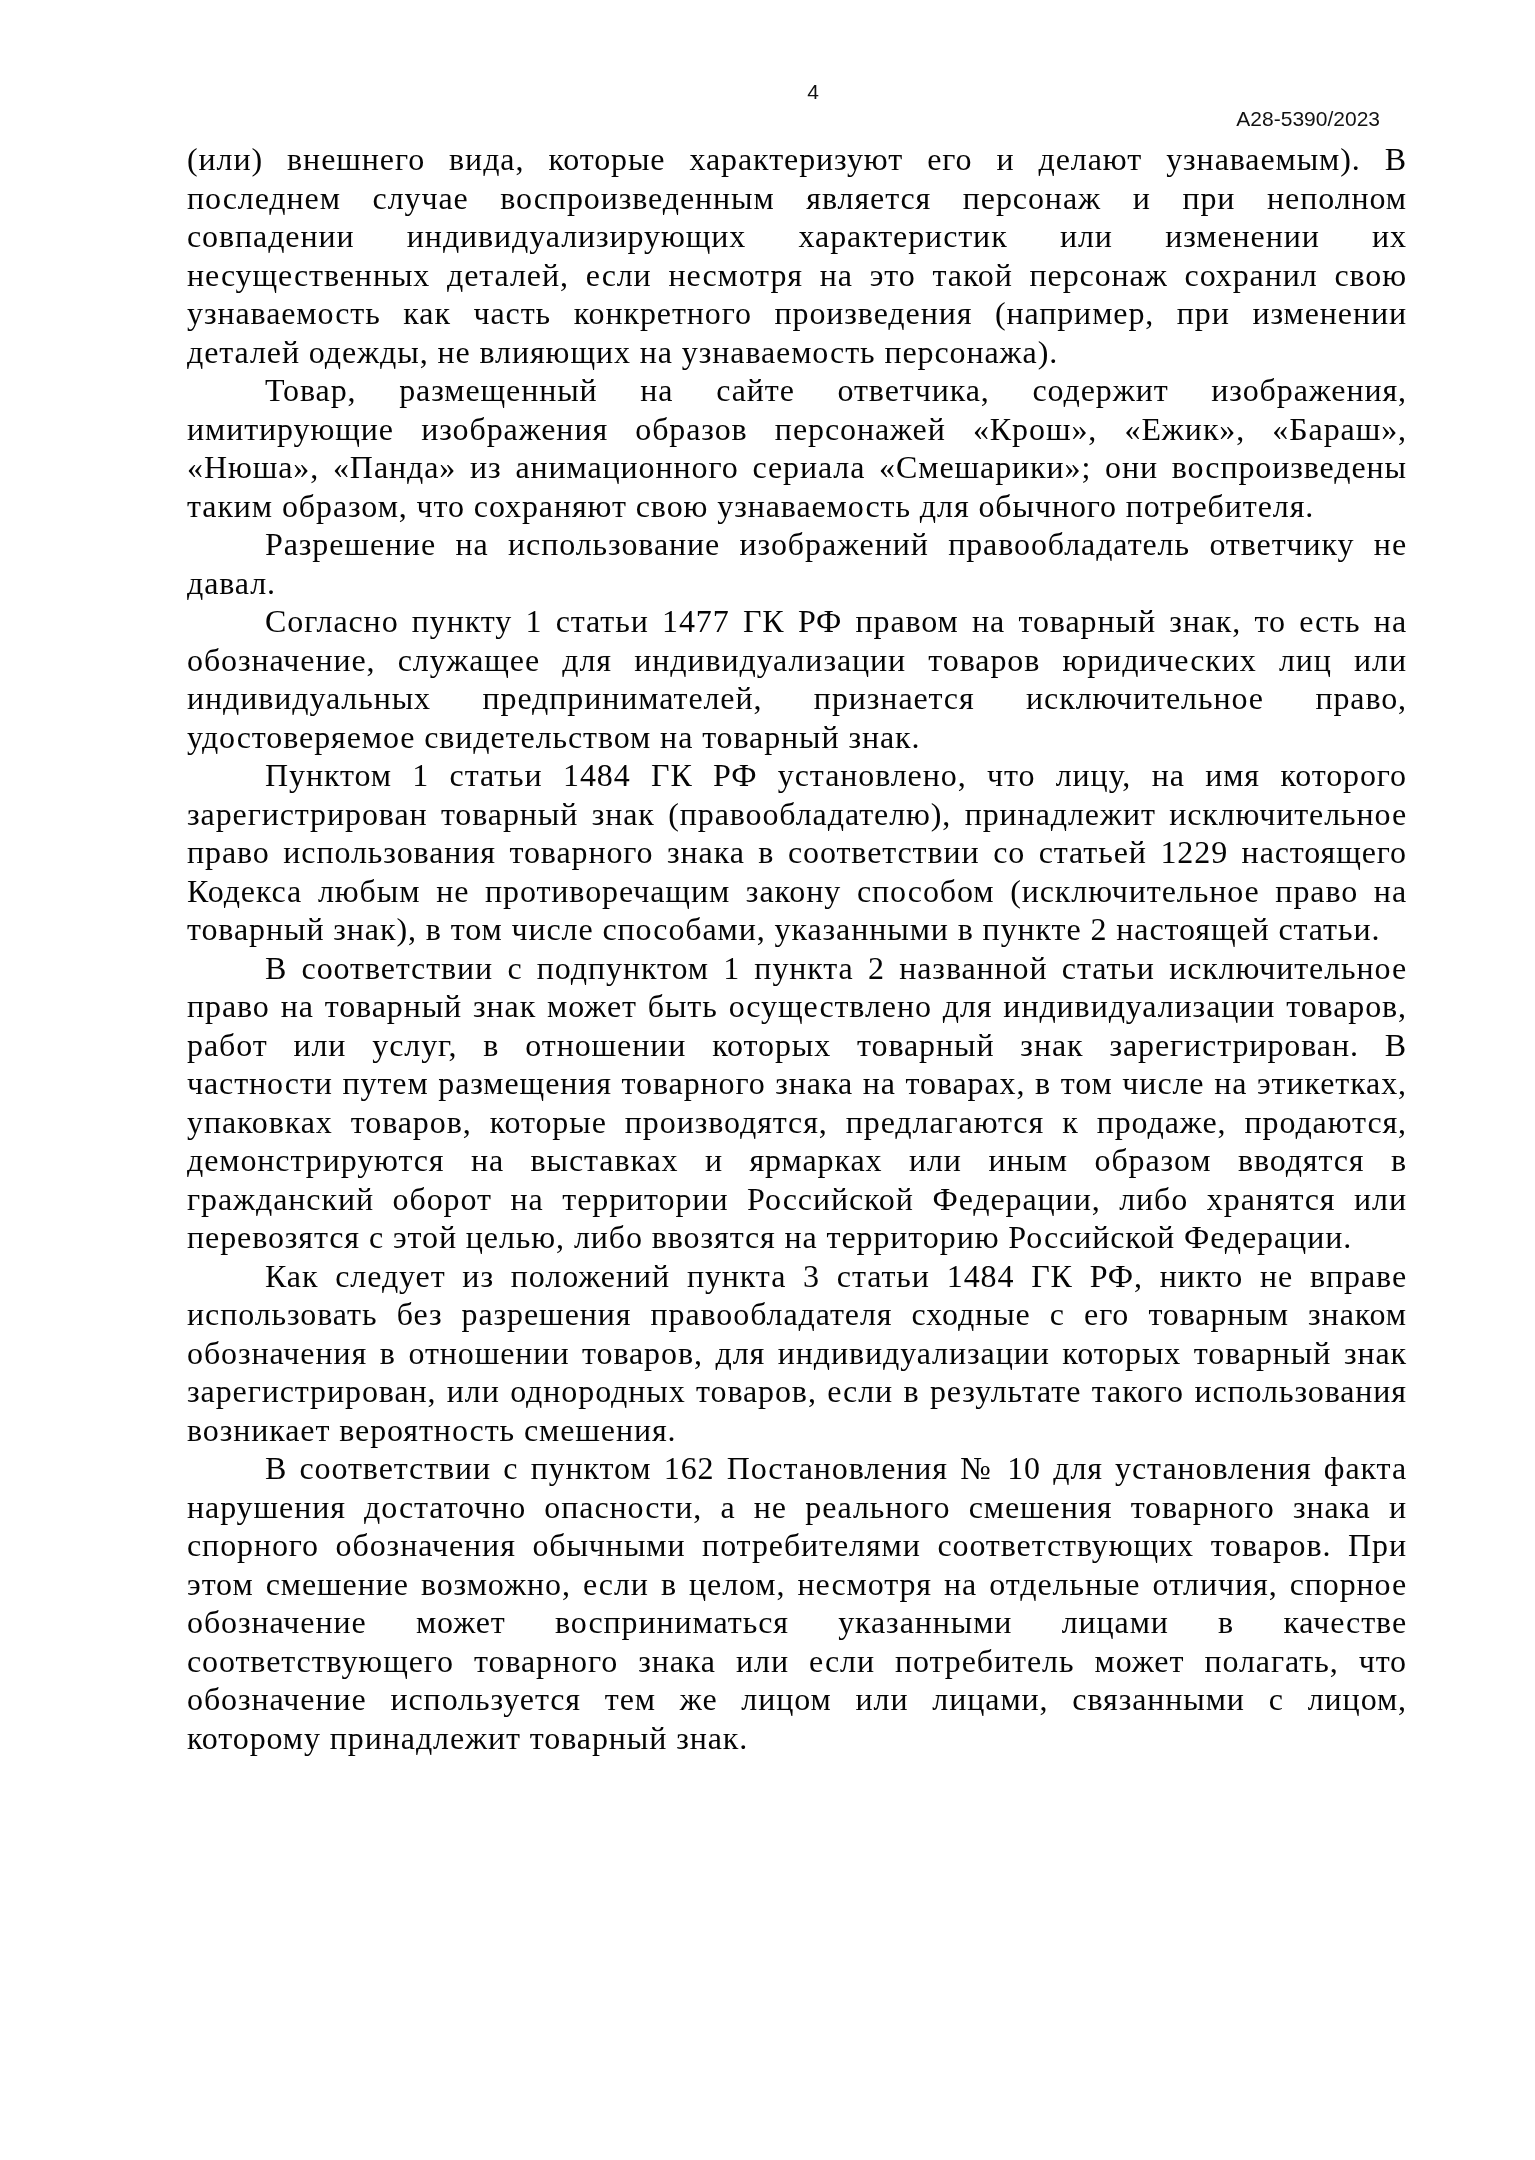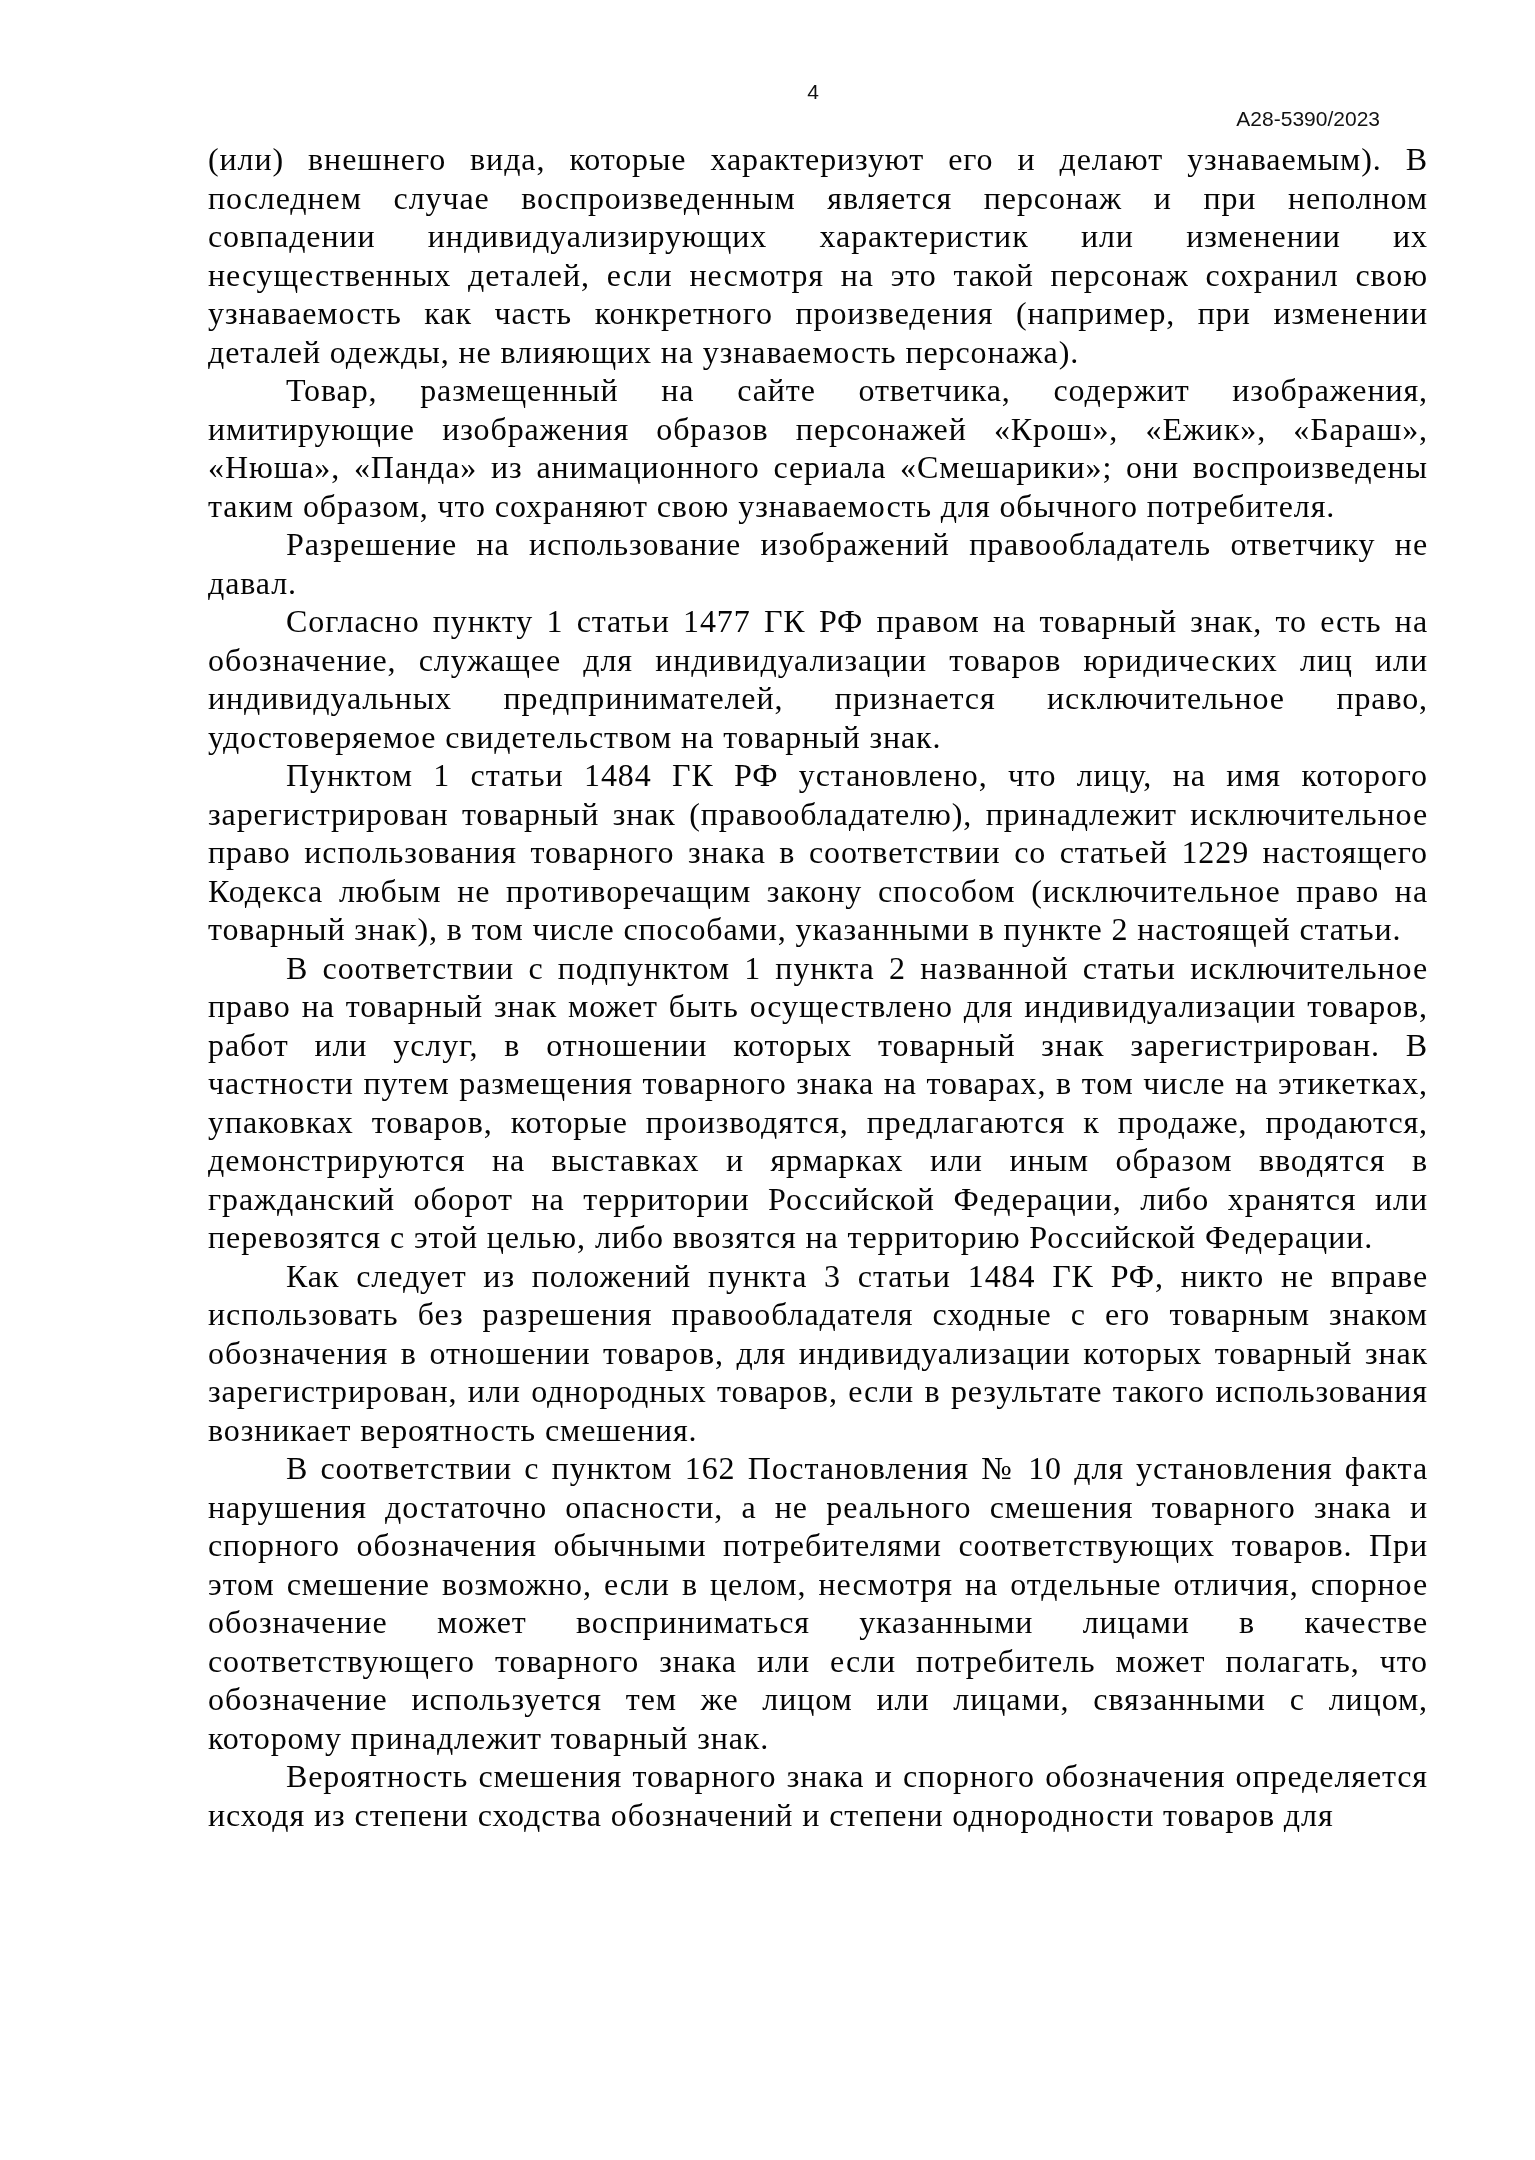--- a/index.html
+++ b/index.html
@@ -33,21 +33,21 @@
   }
   .case-num {
     position: absolute;
     right: 43px; 
     top: 0;
     white-space: nowrap;
     margin-top: 27px;
   }
   .body-text {
     position: absolute;
-    left: 208px;
+    left: 187px;
     top: 140px;
     width: 1220px;
     font-family: "Liberation Serif", serif;
     font-size: 32px;
     line-height: 38.5px;
     letter-spacing: 0.9px;
     text-align: justify;
     color: #050505;
   }
   .para {
@@ -71,16 +71,15 @@
 
   <div class="body-text">
     <p class="para no-indent">(или) внешнего вида, которые характеризуют его и делают узнаваемым). В последнем случае воспроизведенным является персонаж и при неполном совпадении индивидуализирующих характеристик или изменении их несущественных деталей, если несмотря на это такой персонаж сохранил свою узнаваемость как часть конкретного произведения (например, при изменении деталей одежды, не влияющих на узнаваемость персонажа).</p>
     <p class="para">Товар, размещенный на сайте ответчика, содержит изображения, имитирующие изображения образов персонажей «Крош», «Ежик», «Бараш», «Нюша», «Панда» из анимационного сериала «Смешарики»; они воспроизведены таким образом, что сохраняют свою узнаваемость для обычного потребителя.</p>
     <p class="para">Разрешение на использование изображений правообладатель ответчику не давал.</p>
     <p class="para">Согласно пункту 1 статьи 1477 ГК РФ правом на товарный знак, то есть на обозначение, служащее для индивидуализации товаров юридических лиц или индивидуальных предпринимателей, признается исключительное право, удостоверяемое свидетельством на товарный знак.</p>
     <p class="para">Пунктом 1 статьи 1484 ГК РФ установлено, что лицу, на имя которого зарегистрирован товарный знак (правообладателю), принадлежит исключительное право использования товарного знака в соответствии со статьей 1229 настоящего Кодекса любым не противоречащим закону способом (исключительное право на товарный знак), в том числе способами, указанными в пункте 2 настоящей статьи.</p>
     <p class="para">В соответствии с подпунктом 1 пункта 2 названной статьи исключительное право на товарный знак может быть осуществлено для индивидуализации товаров, работ или услуг, в отношении которых товарный знак зарегистрирован. В частности путем размещения товарного знака на товарах, в том числе на этикетках, упаковках товаров, которые производятся, предлагаются к продаже, продаются, демонстрируются на выставках и ярмарках или иным образом вводятся в гражданский оборот на территории Российской Федерации, либо хранятся или перевозятся с этой целью, либо ввозятся на территорию Российской Федерации.</p>
     <p class="para">Как следует из положений пункта 3 статьи 1484 ГК РФ, никто не вправе использовать без разрешения правообладателя сходные с его товарным знаком обозначения в отношении товаров, для индивидуализации которых товарный знак зарегистрирован, или однородных товаров, если в результате такого использования возникает вероятность смешения.</p>
     <p class="para">В соответствии с пунктом 162 Постановления № 10 для установления факта нарушения достаточно опасности, а не реального смешения товарного знака и спорного обозначения обычными потребителями соответствующих товаров. При этом смешение возможно, если в целом, несмотря на отдельные отличия, спорное обозначение может восприниматься указанными лицами в качестве соответствующего товарного знака или если потребитель может полагать, что обозначение используется тем же лицом или лицами, связанными с лицом, которому принадлежит товарный знак.</p>
-    <p class="para">Вероятность смешения товарного знака и спорного обозначения определяется исходя из степени сходства обозначений и степени однородности товаров для</p>
   </div>
 
 </div>
 
 </body></html>

